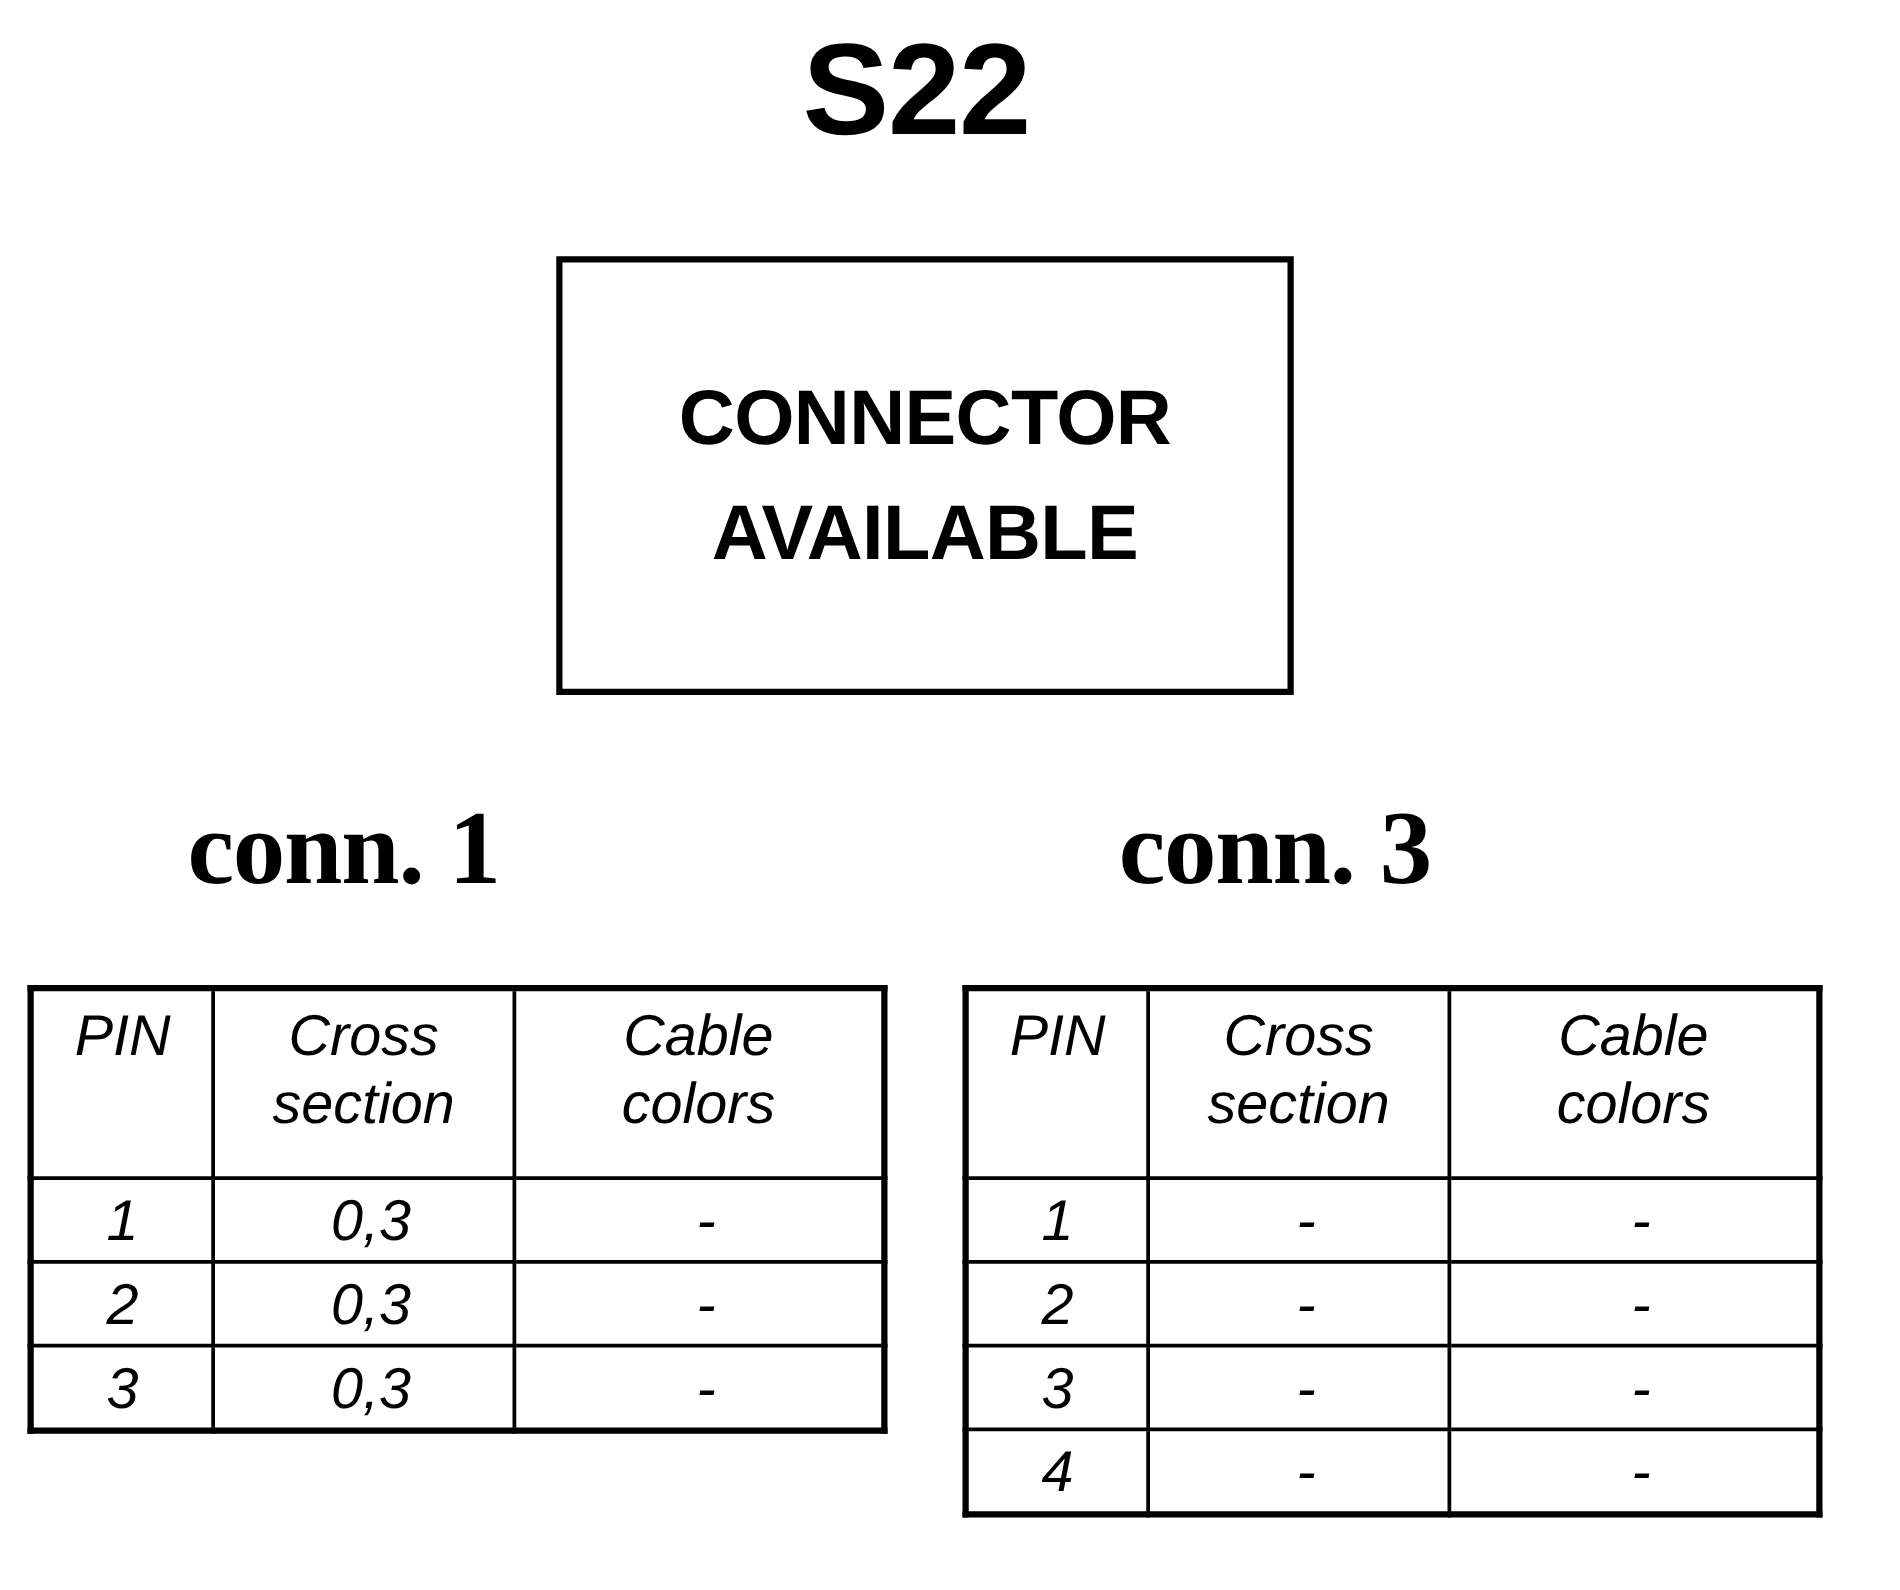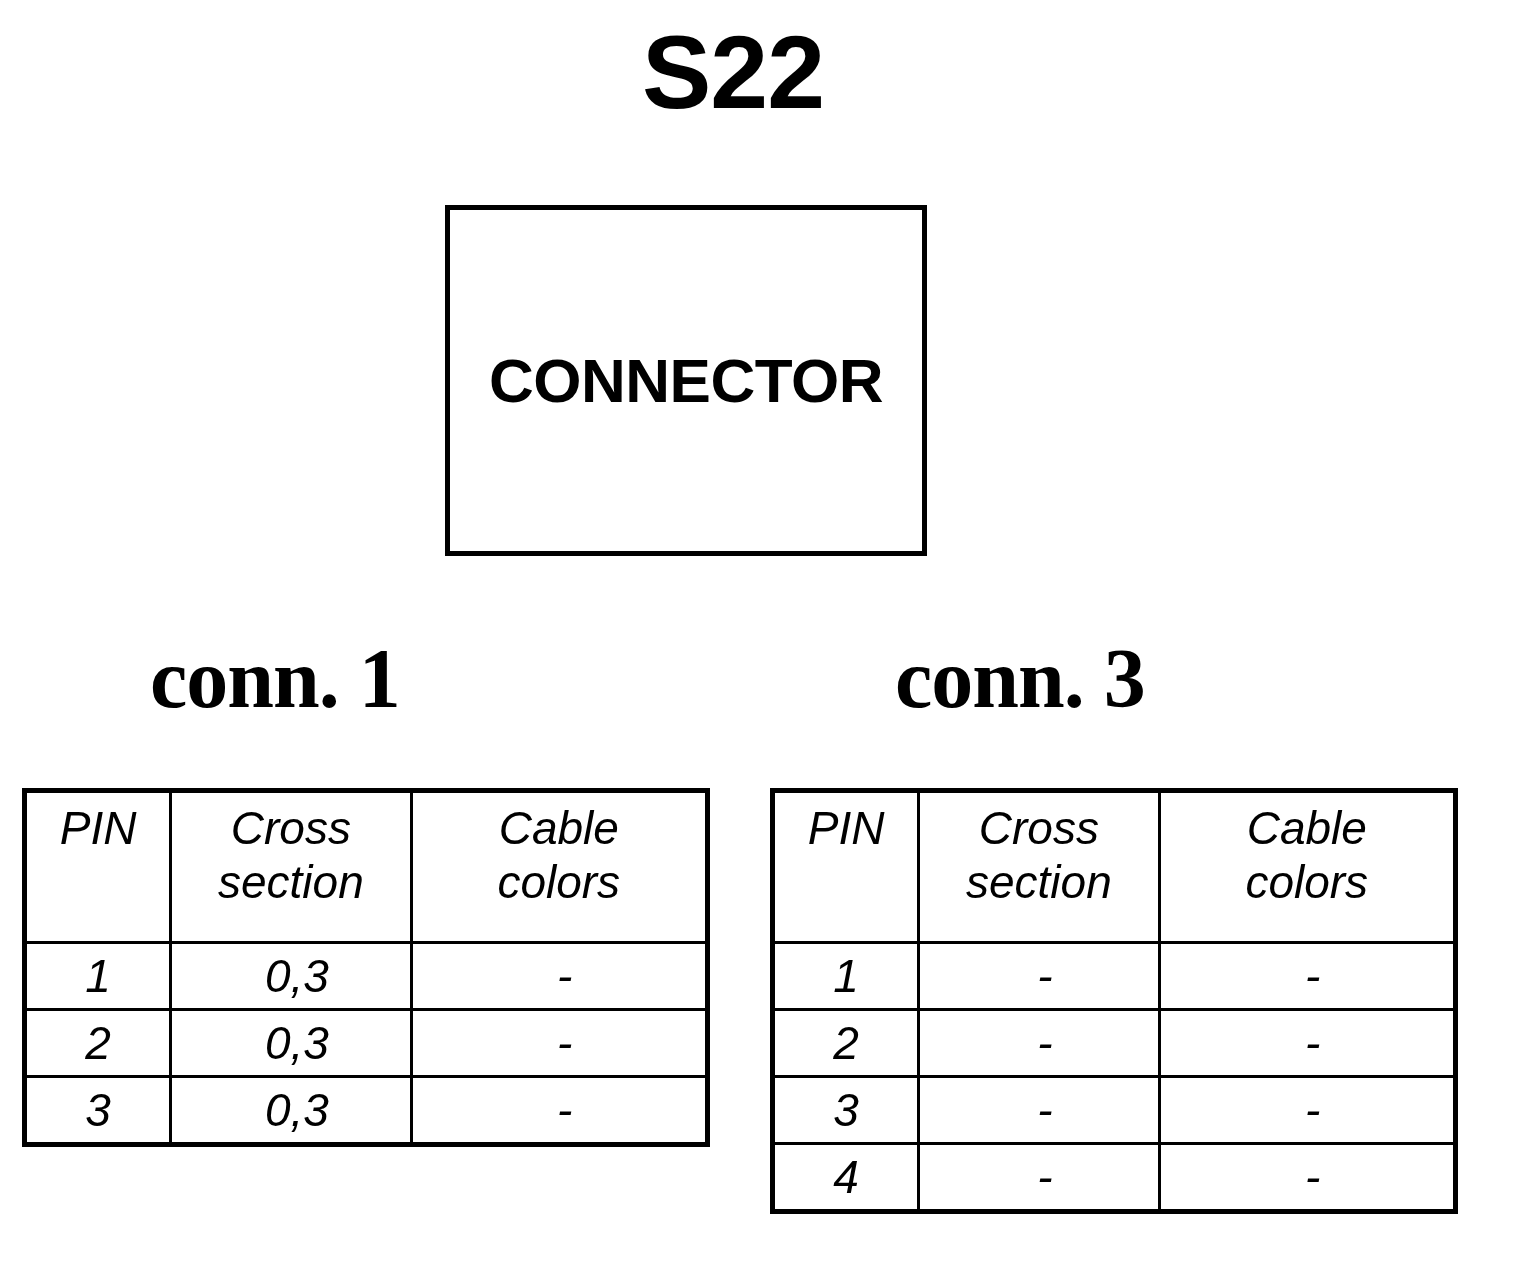--- a/index.html
+++ b/index.html
@@ -27,21 +27,21 @@
     font-weight: bold;
     line-height: 1.08;
     letter-spacing: -1px;
   }
 
   
   #connector-box {
     position: absolute;
     left: 445px;
     top: 205px;
-    width: 482px;
+    width: 590px;
     height: 351px;
     border: 5px solid #000000;
     box-sizing: border-box;
     display: flex;
     flex-direction: column;
     align-items: center;
     justify-content: center;
   }
   #connector-box .box-line {
     font-size: 62px;
@@ -123,20 +123,21 @@
     padding-left: 12px;
   }
 </style>
 </head>
 <body>
 
 <div id="page-title">S22</div>
 
 <div id="connector-box">
   <div class="box-line">CONNECTOR</div>
+  <div class="box-line">AVAILABLE</div>
 </div>
 
 <div id="conn1-heading" class="conn-heading">conn. 1</div>
 
 <div id="conn2-heading" class="conn-heading">conn. 3</div>
 
 <table id="conn1-table" class="pin-table">
   <colgroup>
     <col class="col-pin">
       <col class="col-cross">

